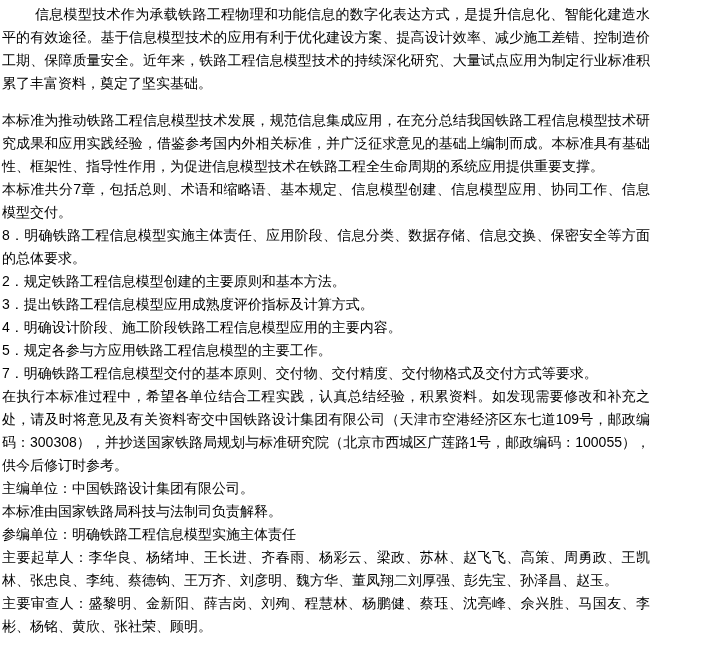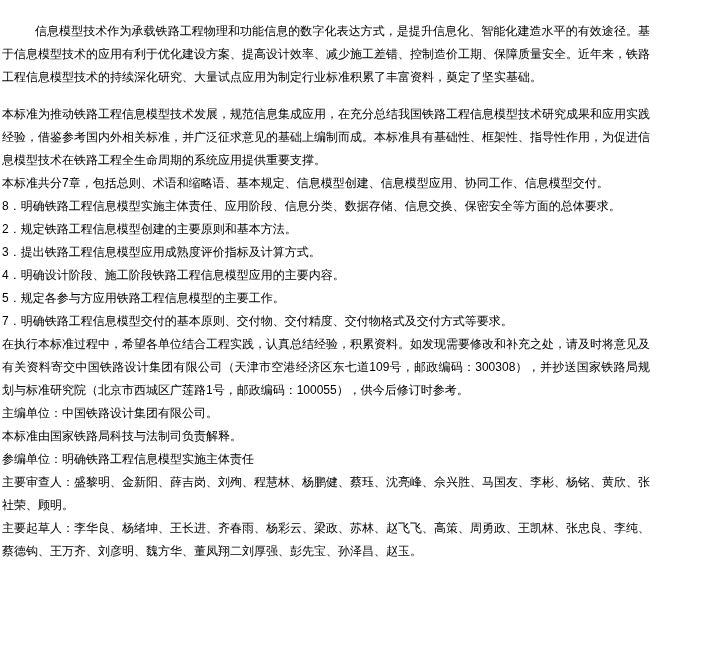--- a/index.html
+++ b/index.html
@@ -8,23 +8,23 @@
   }
   body {
     width: 718px;
     height: 665px;
     background: #ffffff;
     overflow: hidden;
   }
   .doc {
     box-sizing: border-box;
     width: 652px;
-    padding: 20px 2px 0 2px;
+    padding: 3px 2px 0 2px;
     font-family: "Liberation Sans", "DejaVu Sans", sans-serif;
-    font-size: 12px;
+    font-size: 14px;
     line-height: 23px;
     color: #000000;
     text-align: justify;
     line-break: strict;
   }
   .doc p {
     margin: 0;
     padding: 0;
   }
   .doc p.indent-first {
@@ -44,15 +44,15 @@
   <p>8．明确铁路工程信息模型实施主体责任、应用阶段、信息分类、数据存储、信息交换、保密安全等方面的总体要求。</p>
   <p>2．规定铁路工程信息模型创建的主要原则和基本方法。</p>
   <p>3．提出铁路工程信息模型应用成熟度评价指标及计算方式。</p>
   <p>4．明确设计阶段、施工阶段铁路工程信息模型应用的主要内容。</p>
   <p>5．规定各参与方应用铁路工程信息模型的主要工作。</p>
   <p>7．明确铁路工程信息模型交付的基本原则、交付物、交付精度、交付物格式及交付方式等要求。</p>
   <p>在执行本标准过程中，希望各单位结合工程实践，认真总结经验，积累资料。如发现需要修改和补充之处，请及时将意见及有关资料寄交中国铁路设计集团有限公司（天津市空港经济区东七道109号，邮政编码：300308），并抄送国家铁路局规划与标准研究院（北京市西城区广莲路1号，邮政编码：100055），供今后修订时参考。</p>
   <p>主编单位：中国铁路设计集团有限公司。</p>
   <p>本标准由国家铁路局科技与法制司负责解释。</p>
   <p>参编单位：明确铁路工程信息模型实施主体责任</p>
+  <p>主要起草人：李华良、杨绪坤、王长进、齐春雨、杨彩云、梁政、苏林、赵飞飞、高策、周勇政、王凯林、张忠良、李纯、蔡德钩、王万齐、刘彦明、魏方华、董凤翔二刘厚强、彭先宝、孙泽昌、赵玉。</p>
   <p>主要审查人：盛黎明、金新阳、薛吉岗、刘殉、程慧林、杨鹏健、蔡珏、沈亮峰、佘兴胜、马国友、李彬、杨铭、黄欣、张社荣、顾明。</p>
-  <p>主要起草人：李华良、杨绪坤、王长进、齐春雨、杨彩云、梁政、苏林、赵飞飞、高策、周勇政、王凯林、张忠良、李纯、蔡德钩、王万齐、刘彦明、魏方华、董凤翔二刘厚强、彭先宝、孙泽昌、赵玉。</p>
 </div>
 
 </body></html>

